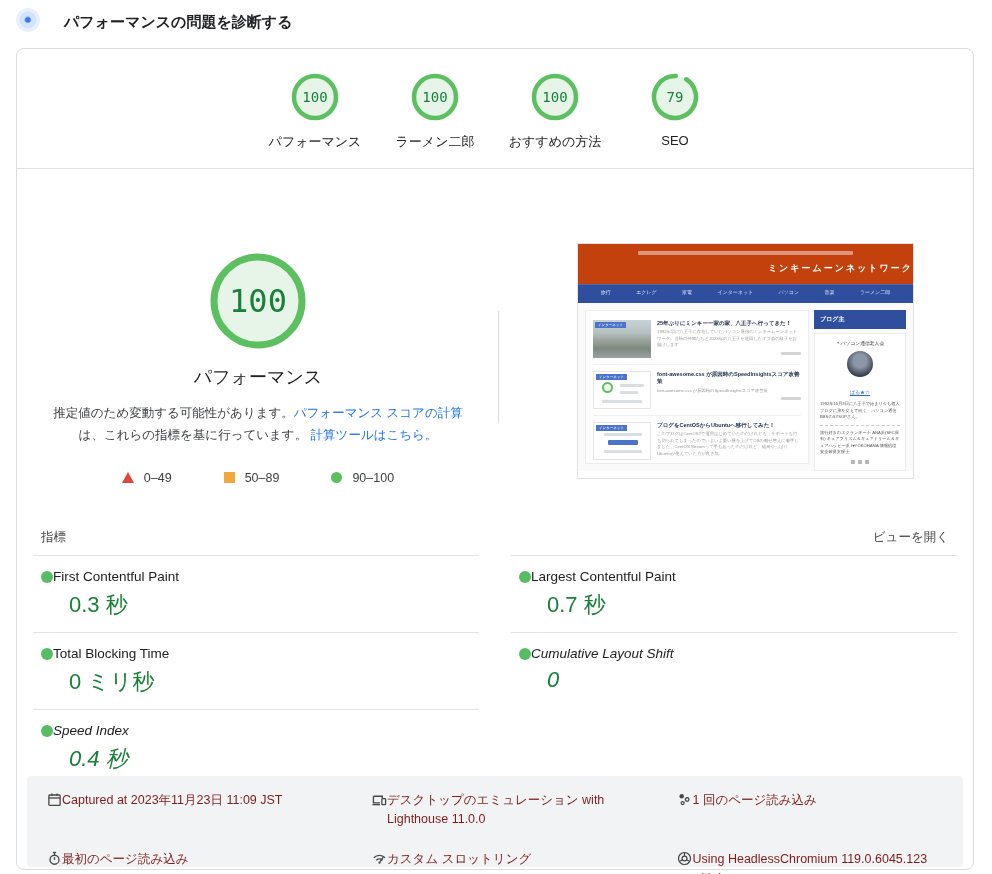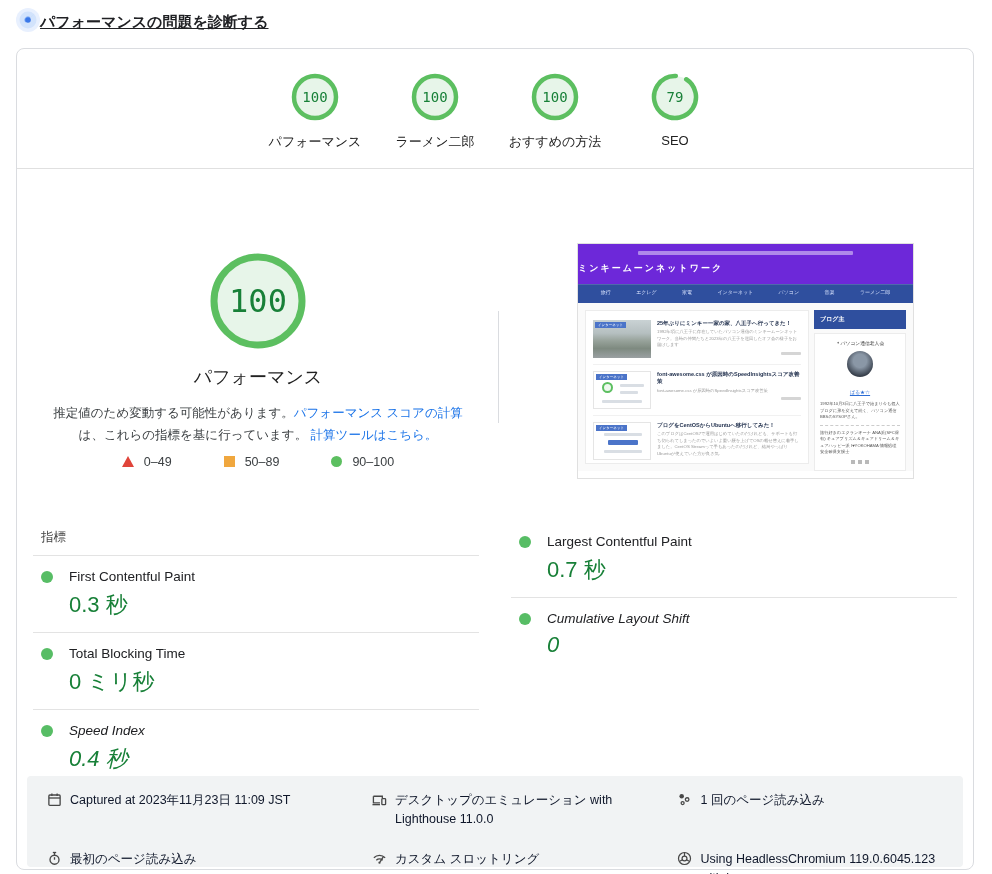--- a/index.html
+++ b/index.html
@@ -1,20 +1,20 @@
 <!DOCTYPE html>
 <html><head>
 <meta charset="utf-8">
 <style>
   * { box-sizing: border-box; margin: 0; padding: 0; }
   html,body { width: 992px; height: 874px; background: #fff; overflow: hidden;
     font-family: "Liberation Sans", sans-serif; color: #202124; }
 
   
-  .page-header { position: absolute; left: 16px; top: 8px; display: flex; align-items: center; gap: 0; text-decoration: underline; }
+  .page-header { position: absolute; left: 16px; top: 8px; display: flex; align-items: center; gap: 24px; }
   .page-title { font-size: 15px; font-weight: bold; color: #202124; }
 
   
   .card { position: absolute; left: 16px; top: 48px; width: 958px; height: 822px;
     border: 1px solid #dadce0; border-radius: 8px; background: #fff; }
 
   
   .scores-row { position: absolute; top: 24px; left: 0; right: 0; display: flex; justify-content: center; }
   .score-item { width: 120px; display: flex; flex-direction: column; align-items: center; cursor: pointer; }
   .gauge { position: relative; }
@@ -31,32 +31,32 @@
 
   .top-sep { position: absolute; top: 119px; left: 0; right: 0; border-top: 1px solid #e0e0e0; }
 
   
   .main-section { position: absolute; top: 120px; left: 0; right: 0; height: 352px; }
   .summary { position: absolute; left: 0; top: 0; width: 482px; text-align: center; }
   .summary .gauge-lg { margin: 84px auto 0; width: 96px; }
   .summary-label { margin-top: 16px; font-size: 18px; color: #212121; }
   .summary-desc { margin: 14px auto 0; width: 420px; font-size: 12.5px; line-height: 1.75; color: #3c4043; }
   .summary-desc a { color: #1a73e8; text-decoration: none; cursor: pointer; }
-  .legend { margin-top: 8px; display: flex; justify-content: center; gap: 52px; }
+  .legend { margin-top: 24px; display: flex; justify-content: center; gap: 52px; }
   .legend-item { display: flex; align-items: center; gap: 10px; font-size: 12.5px; color: #3c4043; }
   .shape-triangle { width: 0; height: 0; border-left: 6px solid transparent; border-right: 6px solid transparent;
     border-bottom: 11px solid #e0443a; }
   .shape-square { width: 11px; height: 11px; background: #f0a73e; }
   .shape-circle { width: 11px; height: 11px; border-radius: 50%; background: #5cbf60; }
   .v-divider { position: absolute; left: 481px; top: 142px; width: 1px; height: 112px; background: #dadce0; }
 
   
   .shot { position: absolute; left: 560px; top: 74px; width: 337px; height: 236px;
     border: 1px solid #e0e0e0; background: #fff; overflow: hidden; }
-  .shot-header { background: #6d28d9; text-align: left; padding-top: 5px; }
+  .shot-header { background: #c2410c; text-align: right; padding-top: 5px; }
   .shot-tagline { width: 64%; height: 4px; margin: 2px auto 7px; background: rgba(255,255,255,.45); border-radius: 1px; }
   .shot-title { color: #fff; font-size: 9px; font-weight: bold; letter-spacing: 2px; padding-bottom: 9px; }
   .shot-nav { display: flex; justify-content: space-around; background: #2f4f9e; padding: 4px 10px 8px;
     border-top: 1px solid rgba(255,255,255,.15); }
   .shot-nav span { font-size: 5px; color: #dce6ff; }
   .shot-body { display: flex; gap: 5px; padding: 7px; background: #fafafa; height: 168px; }
   .shot-articles { flex: 1; background: #fff; border: 1px solid #ececec; padding: 3px 7px; overflow: hidden; }
   .s-article { display: flex; gap: 6px; padding: 6px 0; border-bottom: 1px solid #f1f1f1; }
   .s-article:last-child { border-bottom: none; }
   .a-thumb { position: relative; width: 58px; height: 38px; flex-shrink: 0; border: 1px solid #e5e5e5; overflow: hidden; }
@@ -84,30 +84,30 @@
 
   
   .metrics { position: absolute; top: 472px; left: 16px; right: 16px;
     display: grid; grid-template-columns: 1fr 1fr; column-gap: 32px; }
   .m-col {}
   .m-head { display: flex; justify-content: space-between; align-items: flex-start; font-size: 12.5px; color: #464646;
     padding: 8px 8px 9px; border-bottom: 1px solid #e3e3e3; }
   .m-expand { cursor: pointer; }
   .metric { padding: 13px 8px 12px; border-bottom: 1px solid #e3e3e3; }
   .metric.no-line { border-bottom: none; font-style: italic; }
-  .metric-top { display: flex; align-items: center; gap: 16px; }
+  .metric-top { display: flex; align-items: center; }
   .metric-dot { width: 12px; height: 12px; border-radius: 50%; background: #57bd65; flex-shrink: 0; }
   .metric-name { font-size: 13.5px; color: #202124; }
   .metric-value { margin: 6px 0 0 28px; font-size: 22px; color: #188038; }
 
   
   .env-footer { position: absolute; left: 10px; right: 10px; top: 727px; height: 91px; background: #f1f3f4;
     border-radius: 4px; padding: 15px 20px 14px; display: grid; grid-template-columns: 1.12fr 1.05fr 0.95fr;
     grid-auto-rows: min-content; row-gap: 20px; column-gap: 12px; }
-  .env-item { display: flex; gap: 8px; font-size: 12.5px; color: #0f172a; line-height: 1.55; }
+  .env-item { display: flex; font-size: 12.5px; color: #7f1d1d; line-height: 1.55; }
   .env-item svg { flex-shrink: 0; margin-top: 1px; }
   .env-item .txt { max-width: 280px; }
 </style>
 </head>
 <body>
 
 <div class="page-header">
   <span>
     <svg width="24" height="24" viewBox="0 0 24 24">
       <circle cx="12" cy="12" r="12" fill="#e8f0fe"></circle>
@@ -289,20 +289,24 @@
       </div>
       <div class="metric no-line">
         <div class="metric-top">
           <span class="metric-dot"></span>
           <span class="metric-name">Speed Index</span>
         </div>
         <div class="metric-value">0.4 秒</div>
       </div>
     </div>
     <div class="m-col">
+      <div class="m-head">
+        <span></span>
+        <span class="m-expand">ビューを開く</span>
+      </div>
       <div class="metric">
         <div class="metric-top">
           <span class="metric-dot"></span>
           <span class="metric-name">Largest Contentful Paint</span>
         </div>
         <div class="metric-value">0.7 秒</div>
       </div>
       <div class="metric no-line">
         <div class="metric-top">
           <span class="metric-dot"></span>

